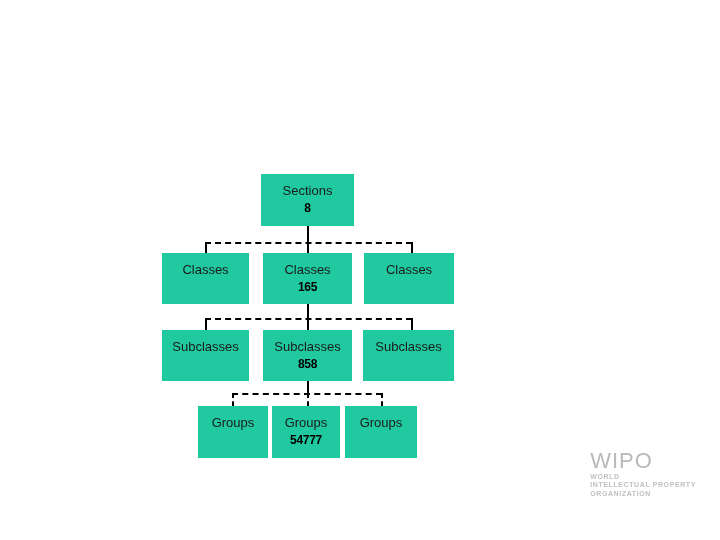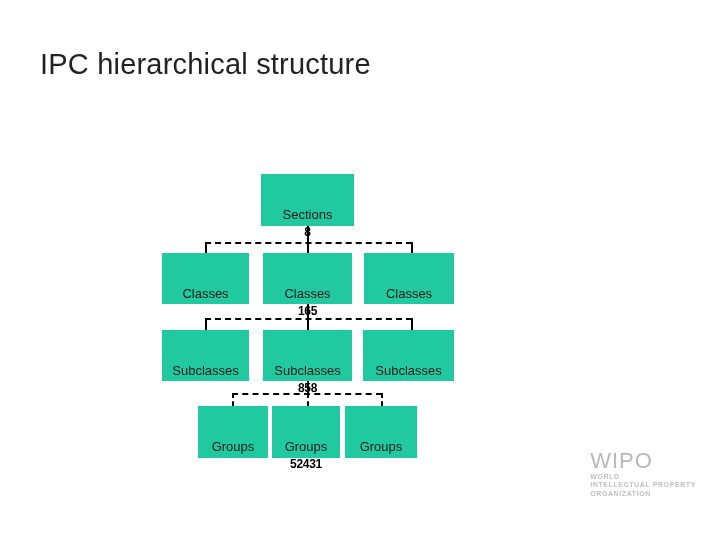--- a/index.html
+++ b/index.html
@@ -49,21 +49,20 @@
     align-items: center;
     justify-content: flex-start;
     padding-top: 9px;
     color: #111111;
   }
   .node .label {
     font-size: 13px;
     line-height: 16px;
     color: #1a1a1a;
     font-family: "Liberation Sans", sans-serif;
-    margin-top: 24px;
   }
   .node .value {
     font-size: 12px;
     line-height: 15px;
     font-weight: bold;
     color: #000000;
     font-family: "Liberation Sans", sans-serif;
     margin-top: 2px;
     letter-spacing: -0.3px;
   }
@@ -109,21 +108,20 @@
     font-weight: bold;
     line-height: 8.5px;
     font-family: "Liberation Sans", sans-serif;
   }
 </style>
 </head>
 <body>
 
 <div class="slide">
 
-  <div class="title">IPC hierarchical structure</div>
 
   <div class="diagram">
 
     <div class="node" style="left:261px; top:174px; width:93px; height:52px;">
       <span class="label">Sections</span>
       <span class="value">8</span>
     </div>
 
     <div class="conn v-solid" style="left:307px; top:226px; height:16px;"></div>
     <div class="conn h-dash" style="left:205px; top:242px; width:207px;"></div>
@@ -168,21 +166,21 @@
     <div class="conn v-dash" style="left:232px; top:393px; height:13px;"></div>
     <div class="conn v-dash" style="left:307px; top:393px; height:13px;"></div>
     <div class="conn v-dash" style="left:381px; top:393px; height:13px;"></div>
 
     <div class="node" style="left:198px; top:406px; width:70px; height:52px;">
       <span class="label">Groups</span>
       <span class="value"></span>
     </div>
     <div class="node" style="left:272px; top:406px; width:68px; height:52px;">
       <span class="label">Groups</span>
-      <span class="value">52431</span>
+      <span class="value">54777</span>
     </div>
     <div class="node" style="left:345px; top:406px; width:72px; height:52px;">
       <span class="label">Groups</span>
       <span class="value"></span>
     </div>
 
   </div>
 
   <div class="logo">
     <div class="wipo-word">WIPO</div>

